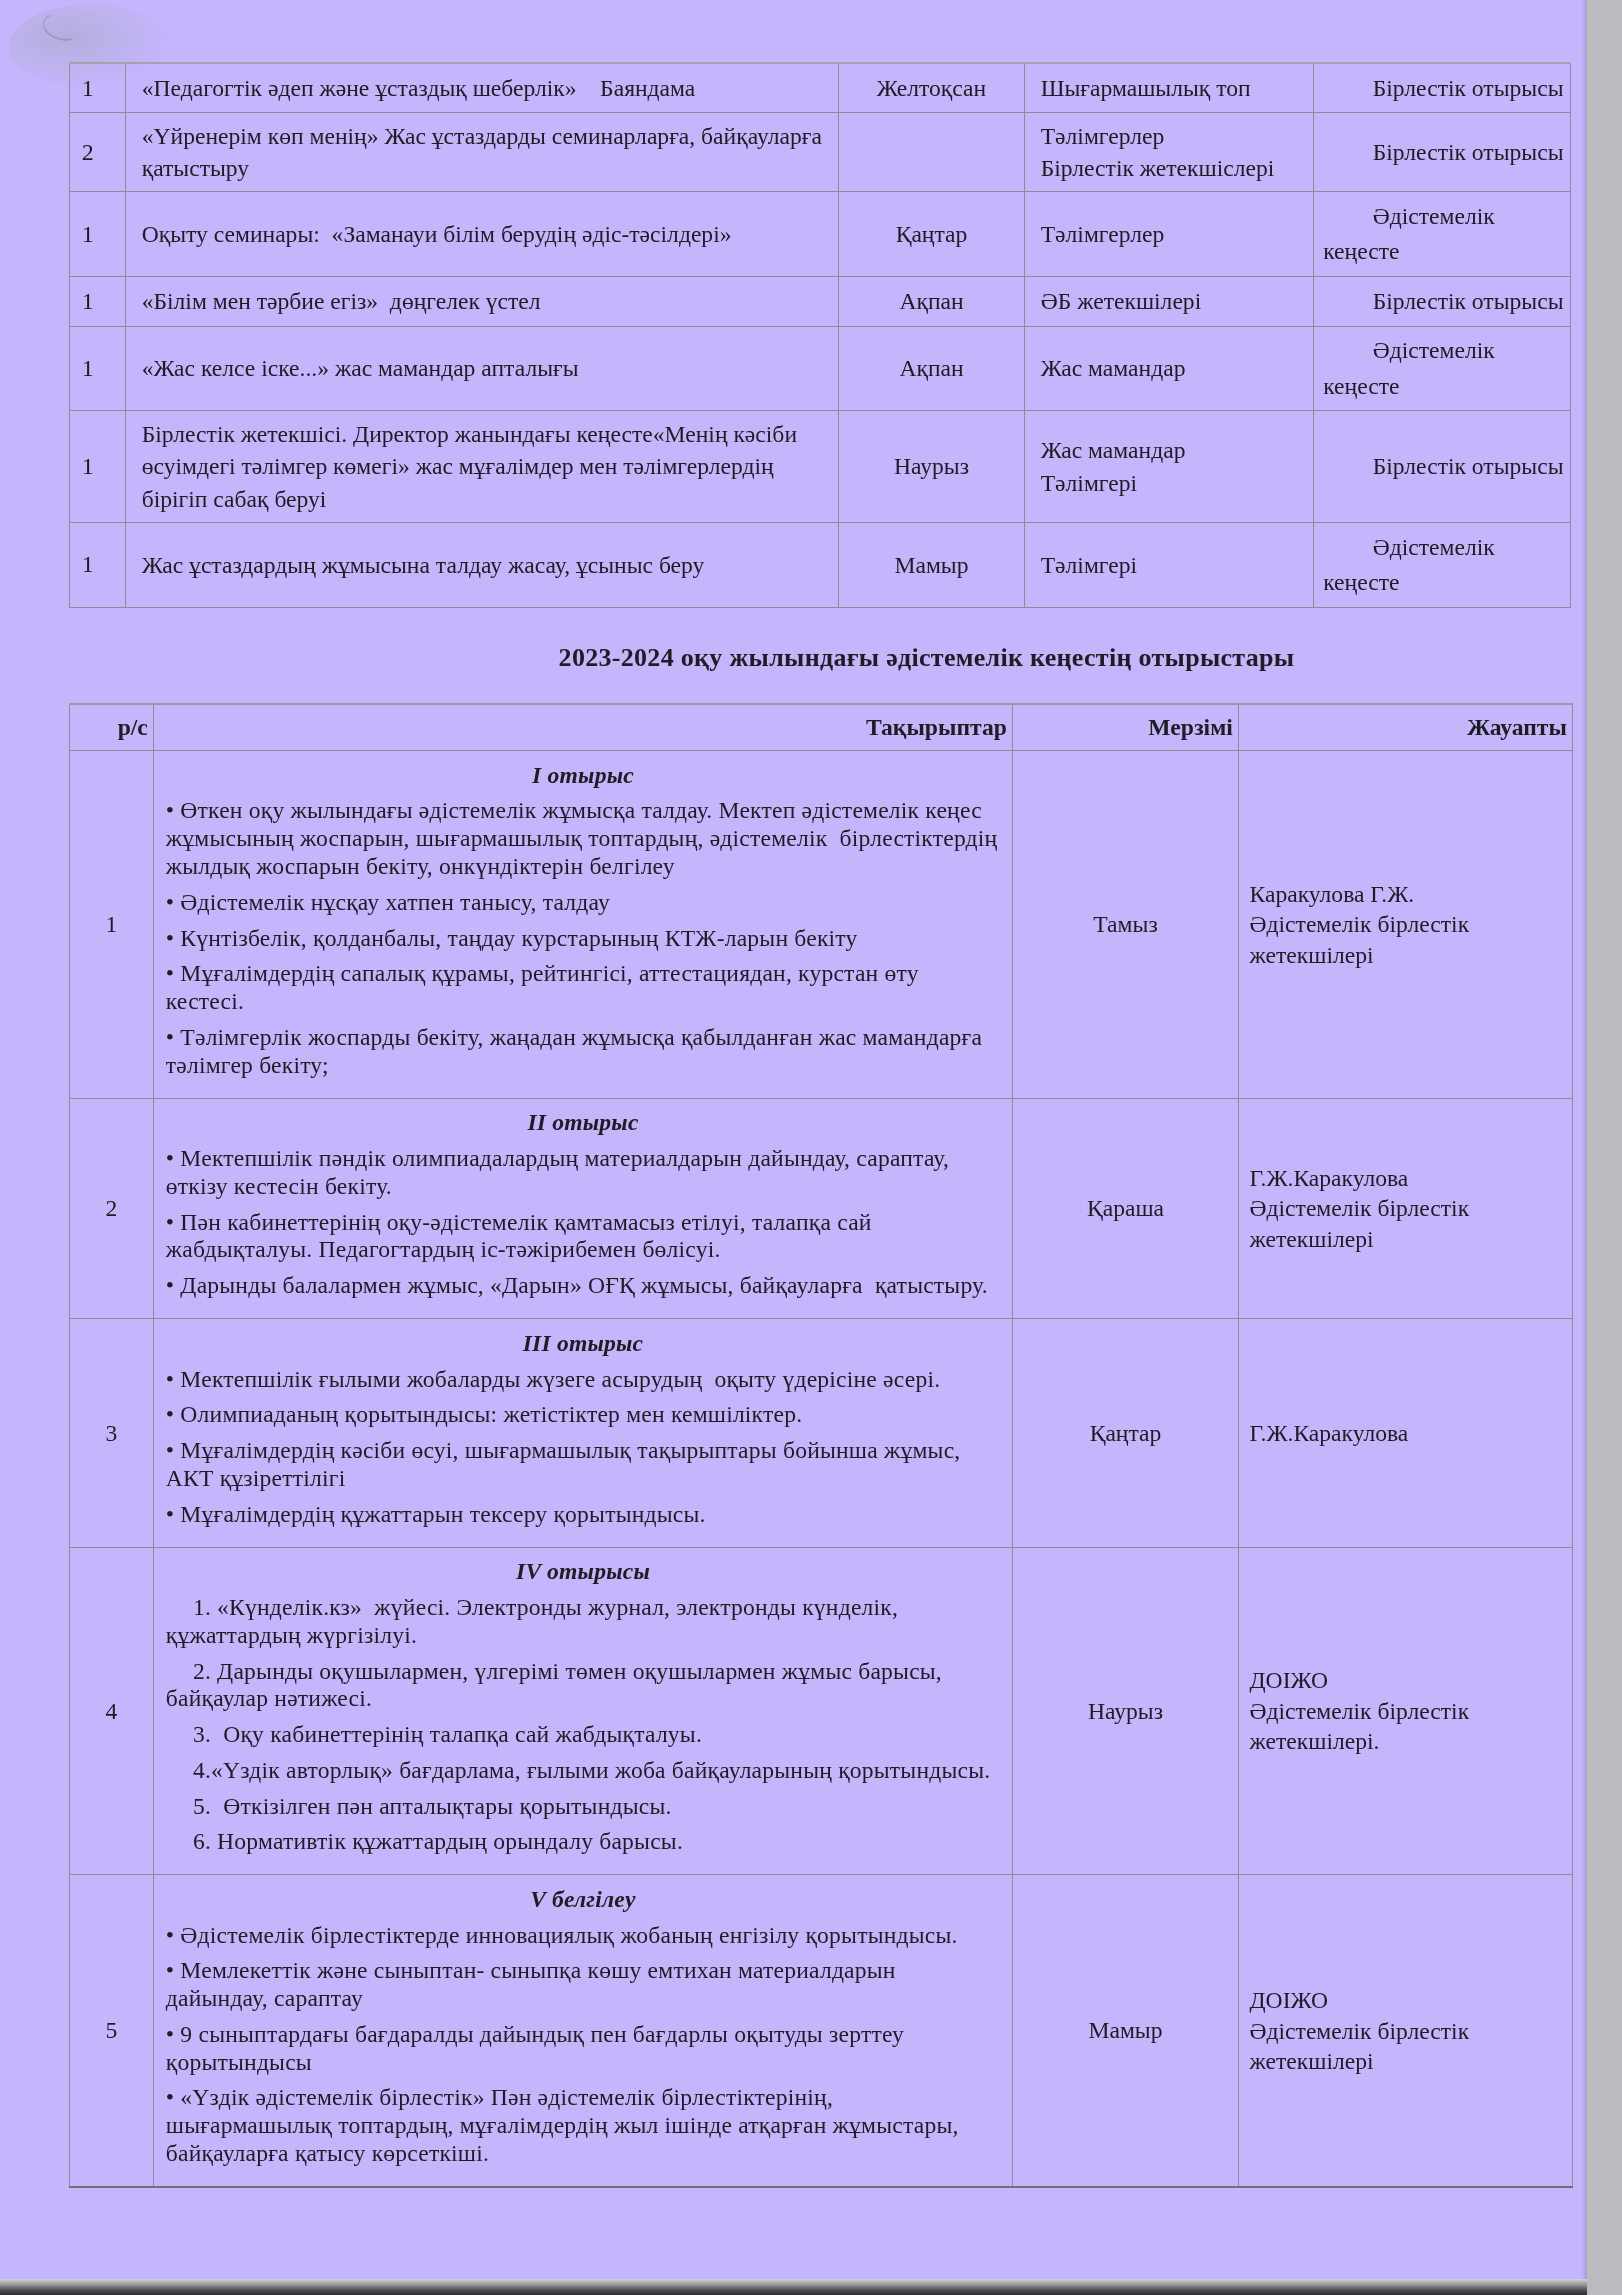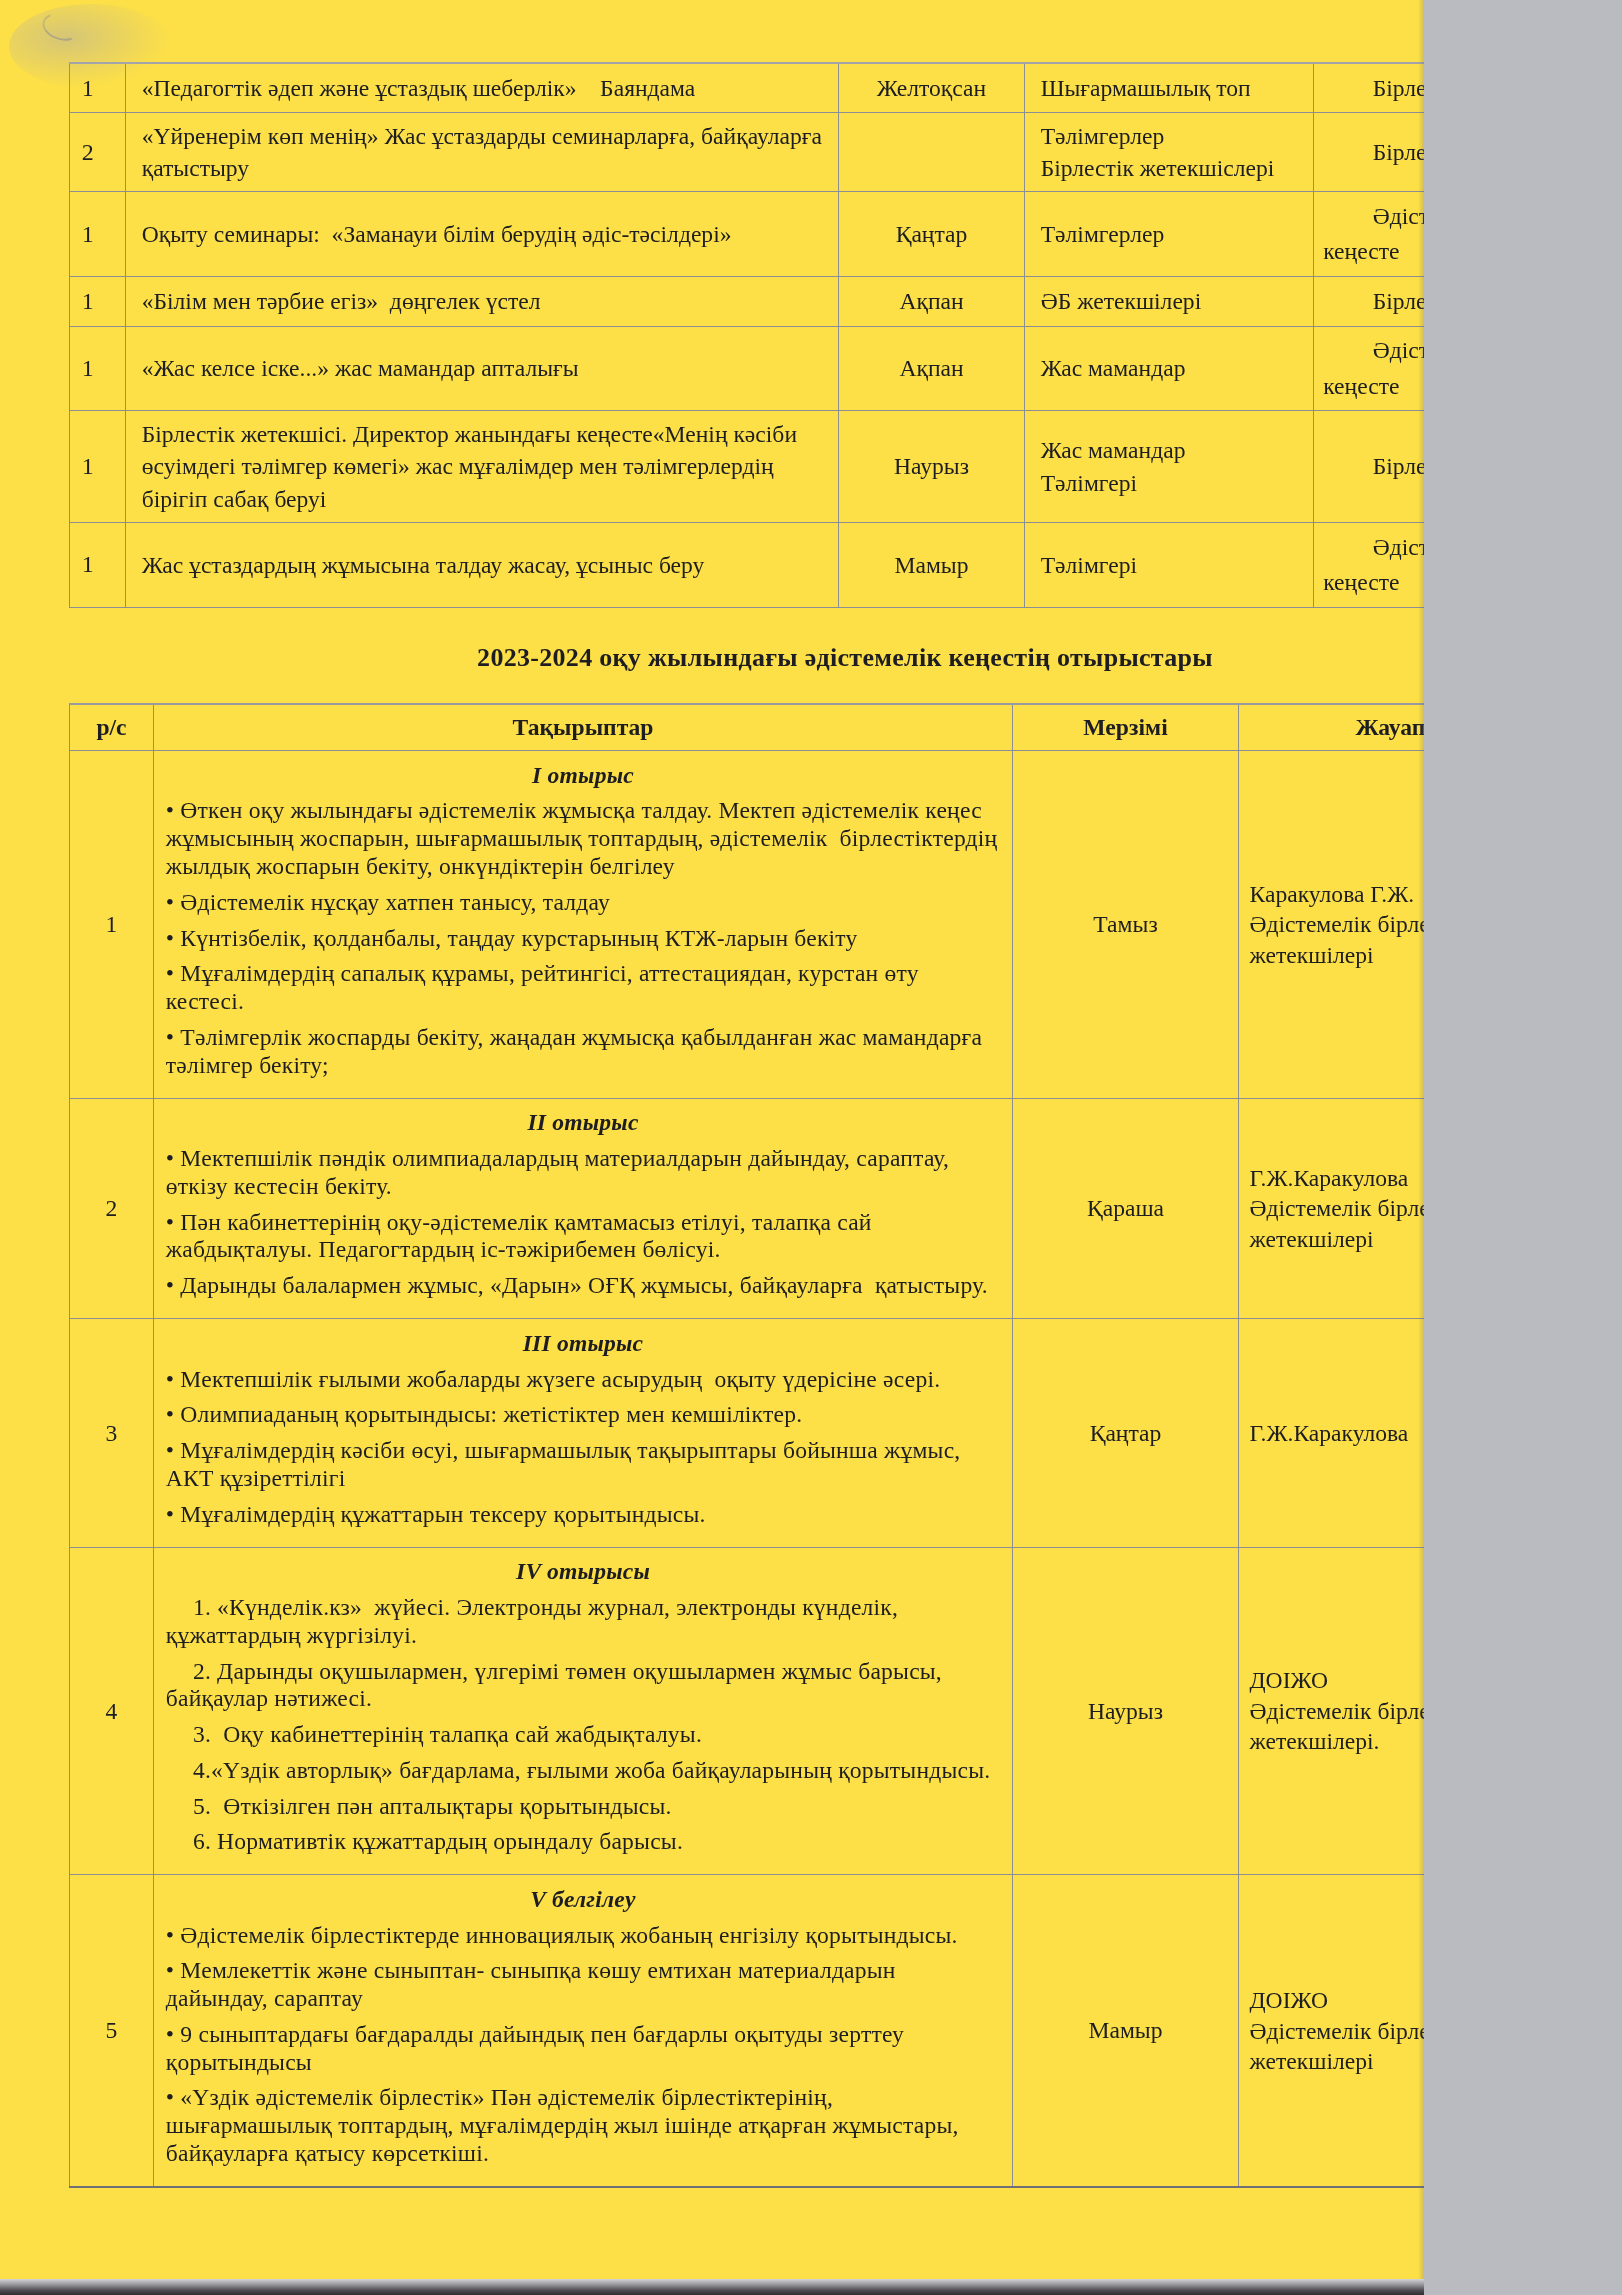--- a/index.html
+++ b/index.html
@@ -1,19 +1,19 @@
 <!DOCTYPE html>
 <html style="font-size:10.5px"><head>
 <meta charset="utf-8">
 <style>
   html,body{margin:0;padding:0;background:#b9bbc0;}
   .page{
     position:relative;
-    width:1424px;height:2295px;
-    background:#fde047;
+    width:1587px;height:2295px;
+    background:#c4b5fd;
     box-sizing:border-box;
     padding:62px 52px 0 69px;
     overflow:hidden;
     font-family:"Liberation Serif","DejaVu Serif",serif;
     color:#1d1d22;
   }
   table{border-collapse:collapse;table-layout:fixed;width:1502px;}
   td,th{box-sizing:border-box;}
 
   
@@ -36,21 +36,21 @@
     text-align:center;
     font-weight:bold;
     font-size:26px;letter-spacing:0.3px;
   }
 
   
   .t2{border-top:2px solid #9a9aa2;border-bottom:2.6px solid #6f6f77;}
   .t2 th{
     border:0.7px solid #8d8d96;
     font-size:23.6px;font-weight:bold;
-    padding:9.2px 5.2px;text-align:center;
+    padding:9.2px 5.2px;text-align:right;
   }
   .t2 td{border:0.7px solid #8d8d96;font-size:23.6px;}
   .c-num2{text-align:center;vertical-align:middle;font-size:24px;}
   .c-topics{padding:7.9px 11.8px 10.5px 11.8px;line-height:1.18;letter-spacing:0.2px;vertical-align:top;}
   .mt-head{text-align:center;font-weight:bold;font-style:italic;margin:2.6px 0 6.5px;}
   .mt-item{margin:7.9px 0;white-space:pre-wrap;}
   .mt-item.numbered{text-indent:1.15em;}
   .c-term{text-align:center;vertical-align:middle;margin-left:42px;}
   .c-resp{vertical-align:middle;white-space:pre-wrap;padding:6.5px 7.9px 6.5px 10.5px;line-height:1.3;}
 

